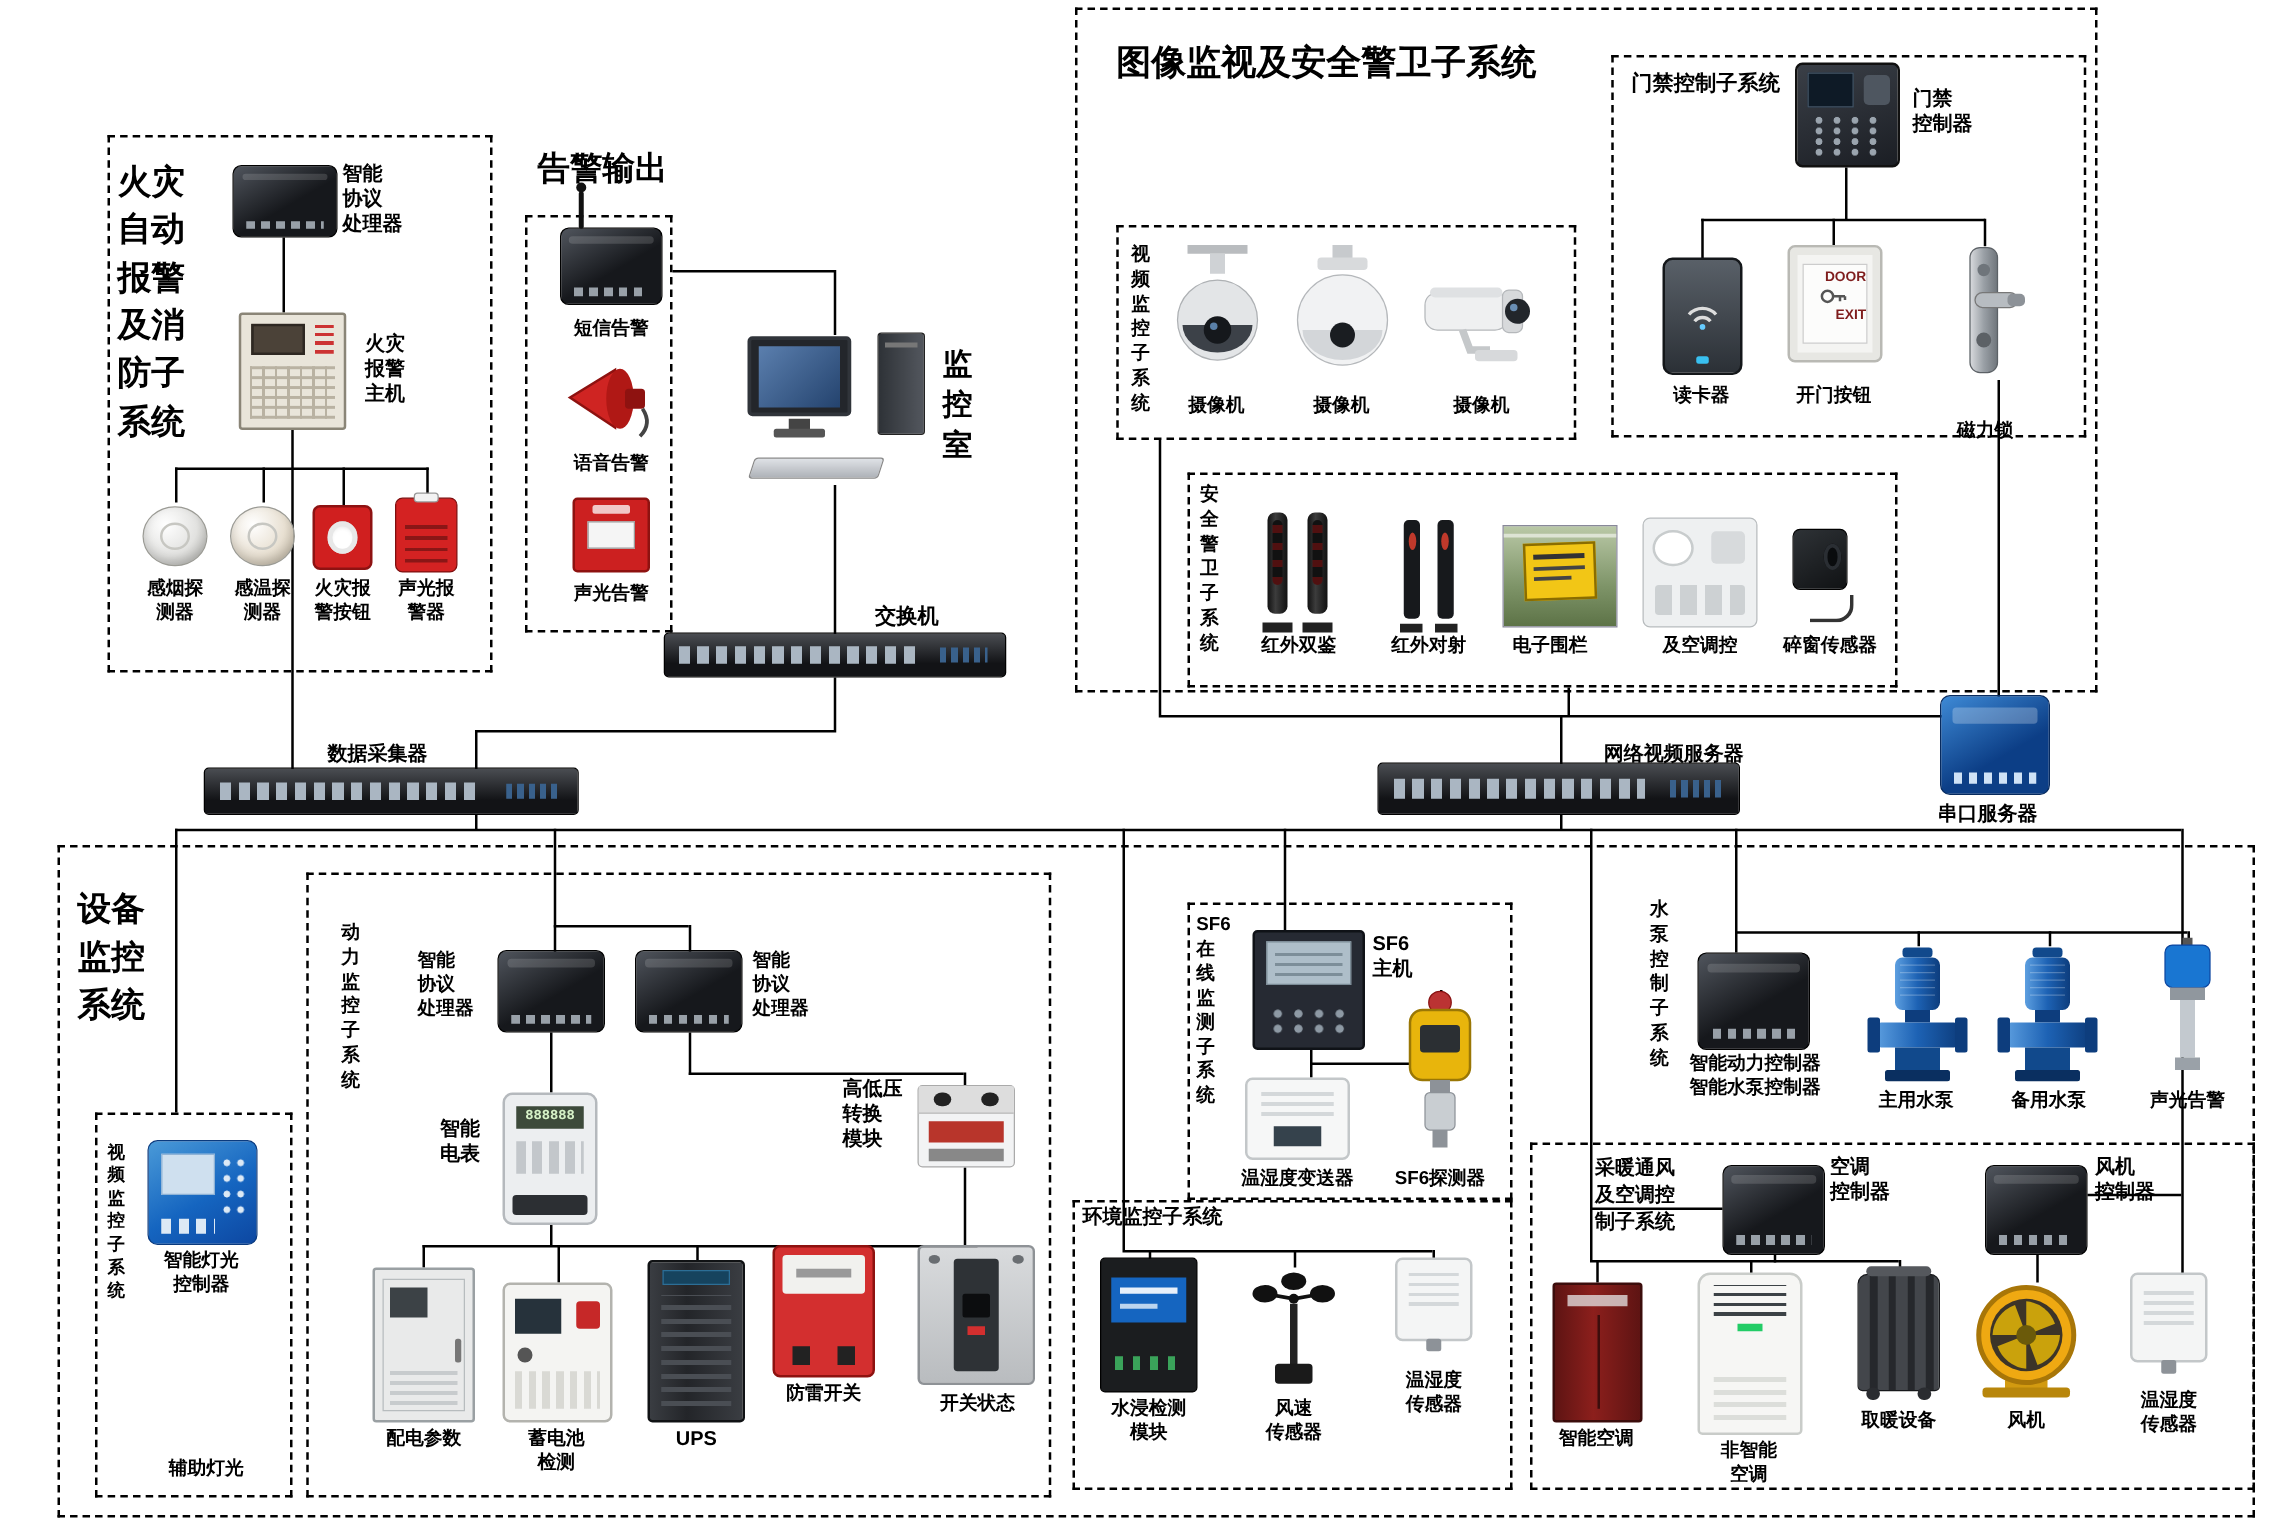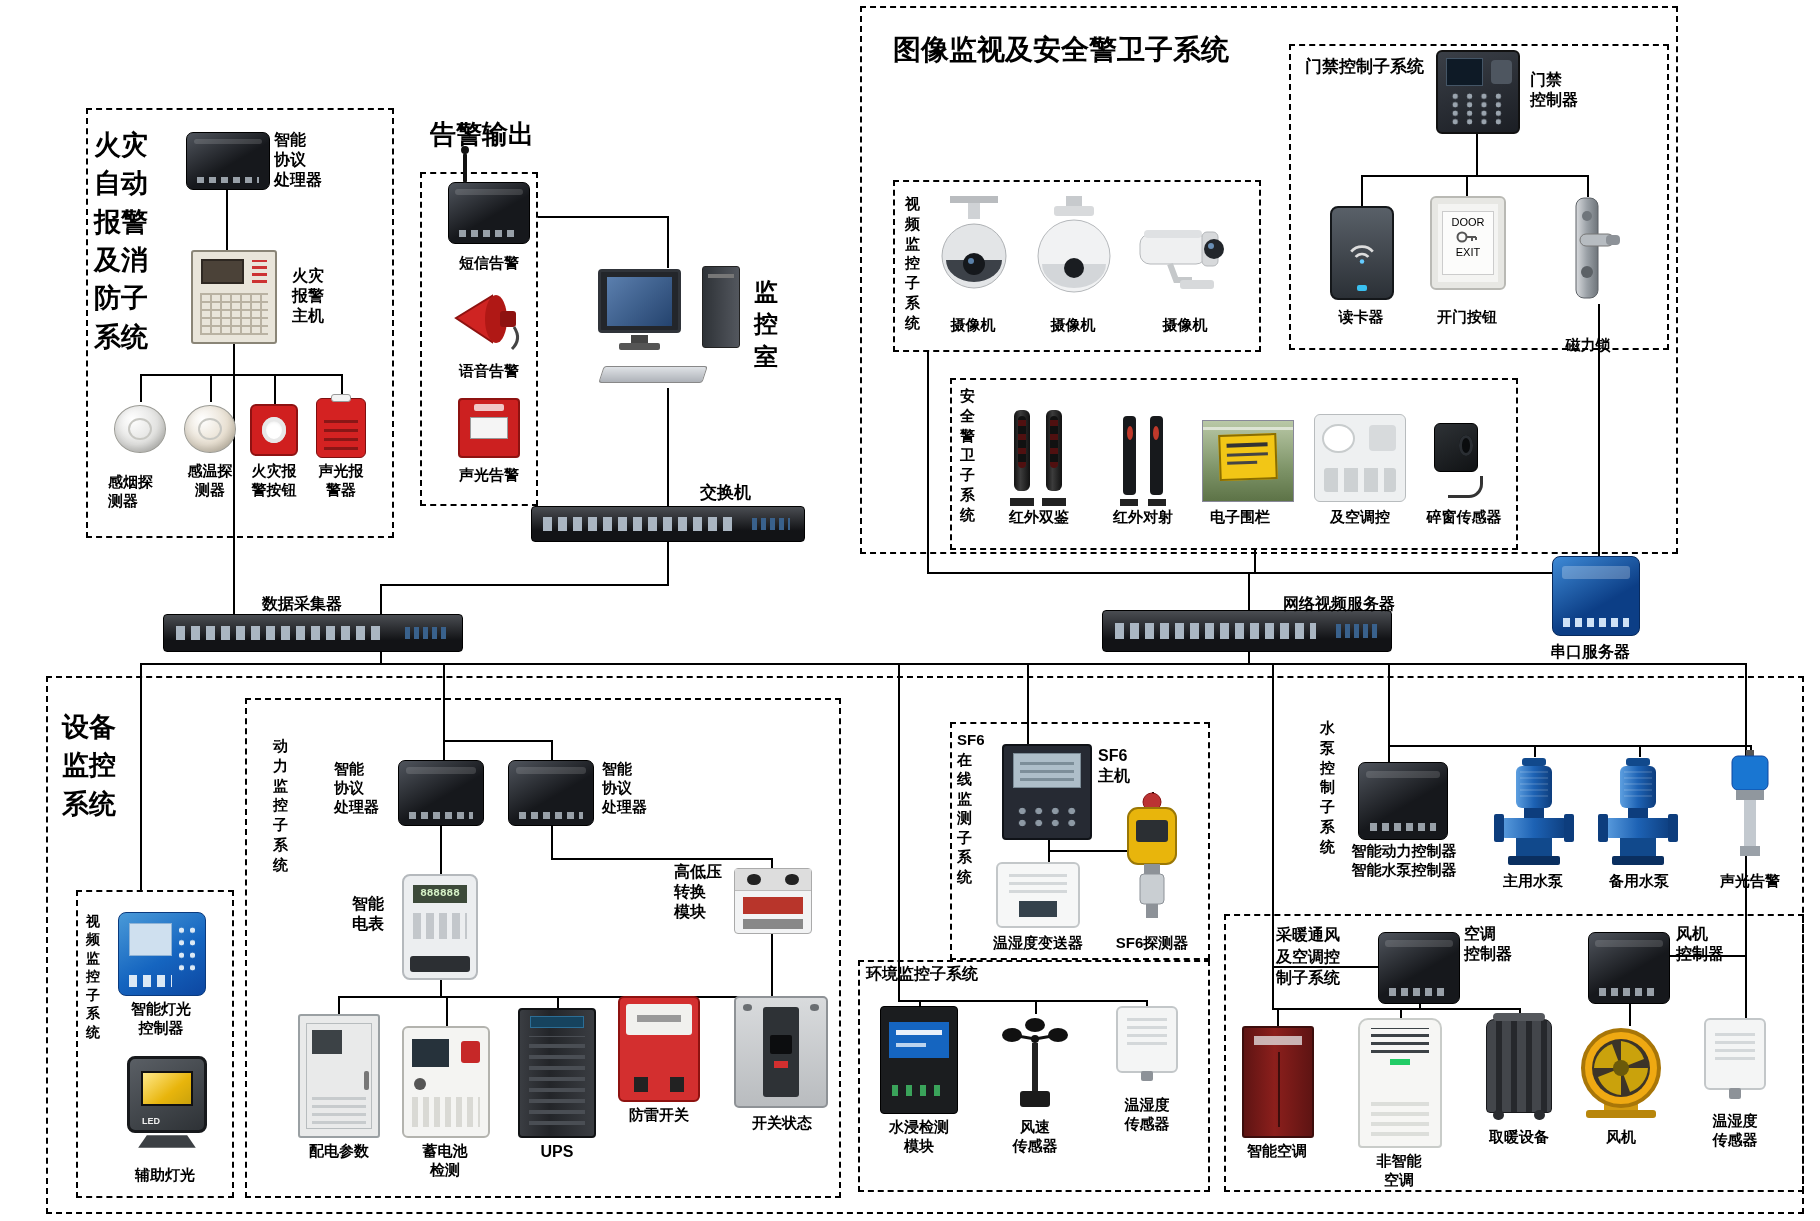--- a/index.html
+++ b/index.html
@@ -55,21 +55,21 @@
 .sw .l{position:absolute;right:5%;top:32%;width:14%;height:36%;background:repeating-linear-gradient(90deg,#39618c 0 5px,rgba(0,0,0,0) 5px 9px)}
 
 .ap{position:absolute;inset:0;background:linear-gradient(160deg,#3a3f47,#1b1e24);border:2px solid #111;border-radius:6px}
 .ap .scr{position:absolute;left:10%;top:8%;width:46%;height:34%;background:#0e1a26;border:1px solid #456}
 .ap .fpr{position:absolute;right:8%;top:10%;width:26%;height:30%;background:#4e5660;border-radius:4px}
 .ap .keys{position:absolute;left:12%;bottom:8%;width:76%;height:42%;background:radial-gradient(circle,#9aa4ae 2.5px,rgba(0,0,0,0) 3px) 0 0/24% 25%}
 .cr{position:absolute;inset:0;background:linear-gradient(#596068,#2b3036);border:2px solid #14171a;border-radius:8px}
 .cr .led{position:absolute;left:42%;bottom:8%;width:16%;height:6%;background:#39c0f0;border-radius:2px}
 .cr svg{position:absolute;left:20%;top:24%;width:60%;height:40%}
 .db{position:absolute;inset:0;background:#f4f4f2;border:2px solid #b9b9b4;border-radius:6px;box-shadow:inset 0 0 0 6px #e7e7e3}
-.db .in{position:absolute;inset:14%;background:#fcfcfb;border:1px solid #ccc;text-align:center;color:#000000;font-weight:normal}
+.db .in{position:absolute;inset:14%;background:#fcfcfb;border:1px solid #ccc;text-align:right;color:#7f1d1d;font-weight:bold}
 .db .d{font-size:11px;margin-top:8%}
 .db .e{font-size:11px}
 .db svg{width:24px;height:14px;margin:2px auto;display:block}
 
 .ip i{position:absolute;top:0;width:26%;height:84%;background:linear-gradient(90deg,#111,#3c3c3c 40%,#111);border-radius:6px}
 .ip i.a{left:12%}.ip i.b{right:12%}
 .ip i:after{content:"";position:absolute;left:25%;top:8%;width:50%;height:64%;background:repeating-linear-gradient(0deg,#501010 0 6px,#111 6px 14px);border-radius:4px}
 .ip u{position:absolute;bottom:0;left:6%;width:38%;height:8%;background:#222}
 .ip u.b2{left:auto;right:6%}
 .ib i{position:absolute;top:0;width:22%;height:88%;background:#17191c;border-radius:4px}
@@ -449,29 +449,20 @@
         <i></i>
       </div>
     </div>
     <div class="dnode k-bluebox2" style="left: 118px; top: 912px; width: 88px; height: 84px;">
       <div class="bl2">
         <div class="scr"></div>
         <div class="keys"></div>
         <div class="row"></div>
       </div>
     </div>
-    <div class="dnode k-floodlight" style="left: 122px; top: 1052px; width: 90px; height: 104px;">
-      <div class="fl" style="position:absolute;inset:0">
-        <div class="fr">
-          <div class="gl"></div>
-          <div class="led">LED</div>
-        </div>
-        <div class="br"></div>
-      </div>
-    </div>
     <div class="dnode k-blackbox" style="left: 398px; top: 760px; width: 86px; height: 66px;">
       <div class="bb">
         <b></b>
         <i></i>
       </div>
     </div>
     <div class="dnode k-blackbox" style="left: 508px; top: 760px; width: 86px; height: 66px;">
       <div class="bb">
         <b></b>
         <i></i>
@@ -690,21 +681,21 @@
 报警
 及消
 防子
 系统</div>
     <div class="dtext" style="left: 274px; top: 130px; font-size: 16px;">智能
 协议
 处理器</div>
     <div class="dtext" style="left: 292px; top: 266px; font-size: 16px;">火灾
 报警
 主机</div>
-    <div class="dtext" style="left: 108px; top: 462px; font-size: 15px; width: 64px; text-align: left; margin-top: 11px;">感烟探
+    <div class="dtext" style="left: 108px; top: 462px; font-size: 15px; width: 64px; text-align: center;">感烟探
 测器</div>
     <div class="dtext" style="left: 178px; top: 462px; font-size: 15px; width: 64px; text-align: center;">感温探
 测器</div>
     <div class="dtext" style="left: 242px; top: 462px; font-size: 15px; width: 64px; text-align: center;">火灾报
 警按钮</div>
     <div class="dtext" style="left: 309px; top: 462px; font-size: 15px; width: 64px; text-align: center;">声光报
 警器</div>
     <div class="dtext" style="left: 430px; top: 118px; font-size: 26px;">告警输出</div>
     <div class="dtext" style="left: 446px; top: 254px; font-size: 15px; width: 86px; text-align: center;">短信告警</div>
     <div class="dtext" style="left: 446px; top: 362px; font-size: 15px; width: 86px; text-align: center;">语音告警</div>

